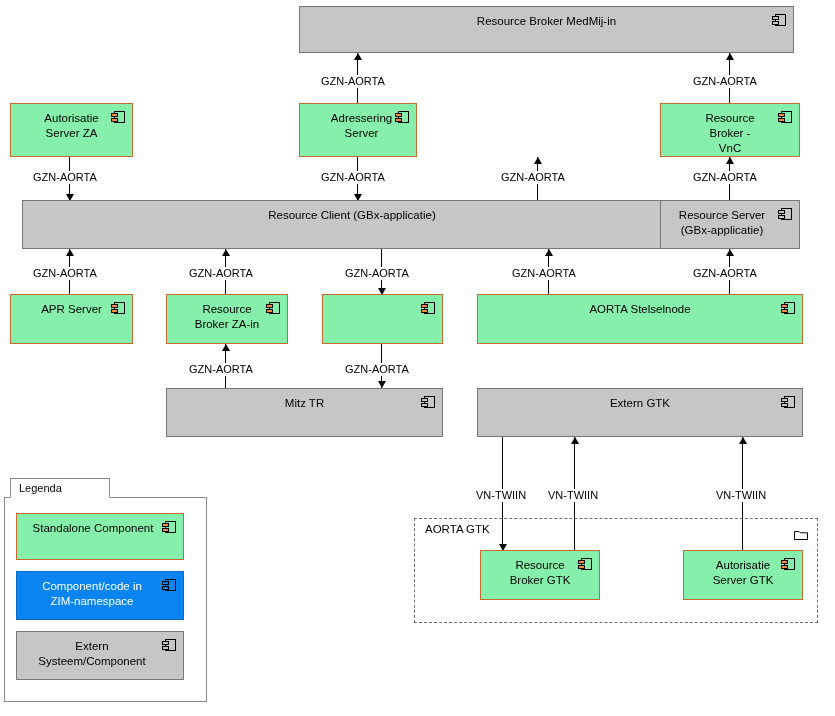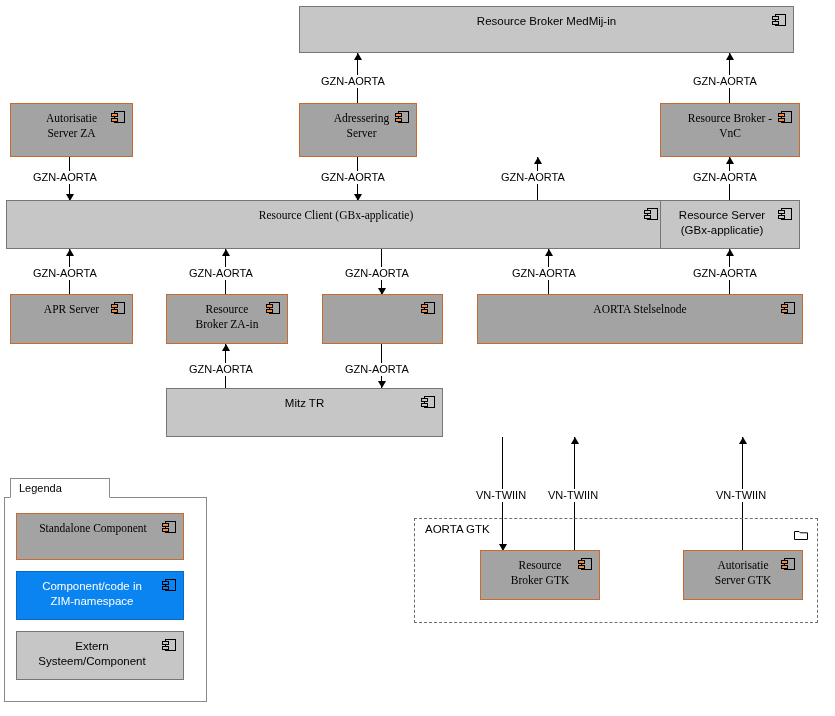--- a/index.html
+++ b/index.html
@@ -22,21 +22,21 @@
     display:flex;
     align-items:flex-start;
     justify-content:center;
     text-align:center;
     font-size:11.5px;
     line-height:15px;
     color:#000000;
     padding-top:7px;
     z-index:3;
   }
-  .comp.orange{background:#a3a3a3;border-color:#C86A2E;font-family:Liberation Serif, serif;}
+  .comp.orange{background:#86efac;border-color:#C86A2E;}
   .comp.blue{background:#0A84F0;border-color:#0A6BC0;color:#ffffff;}
   .comp.grey{background:#C6C6C6;border-color:#767676;}
   .comp .label{padding:0 26px 0 26px;}
   .comp.blue .label{color:#ffffff;}
 
   
   .cicon{
     position:absolute;
     top:6px;
     right:6px;
@@ -240,21 +240,21 @@
 VnC</span>
     <span class="cicon">
       <svg width="15" height="14" viewBox="0 0 15 14">
         <rect x="3.5" y="1.5" width="10" height="11" fill="none" stroke="#000" stroke-width="1"></rect>
         <rect x="0.5" y="3.5" width="6" height="3" fill="#F58A41" stroke="#000" stroke-width="1"></rect>
         <rect x="0.5" y="8.5" width="6" height="3" fill="#F58A41" stroke="#000" stroke-width="1"></rect>
       </svg>
     </span>
   </div>
 
-  <div class="comp grey" style="left:6px;top:200px;width:660px;height:49px;font-family:Liberation Serif, serif;">
+  <div class="comp grey" style="left:22px;top:200px;width:660px;height:49px;">
     <span class="label">Resource Client (GBx-applicatie)</span>
     <span class="cicon">
       <svg width="15" height="14" viewBox="0 0 15 14">
         <rect x="3.5" y="1.5" width="10" height="11" fill="none" stroke="#000" stroke-width="1"></rect>
         <rect x="0.5" y="3.5" width="6" height="3" fill="#C6C6C6" stroke="#000" stroke-width="1"></rect>
         <rect x="0.5" y="8.5" width="6" height="3" fill="#C6C6C6" stroke="#000" stroke-width="1"></rect>
       </svg>
     </span>
   </div>
 
@@ -318,20 +318,30 @@
     <span class="label">Mitz TR</span>
     <span class="cicon">
       <svg width="15" height="14" viewBox="0 0 15 14">
         <rect x="3.5" y="1.5" width="10" height="11" fill="none" stroke="#000" stroke-width="1"></rect>
         <rect x="0.5" y="3.5" width="6" height="3" fill="#C6C6C6" stroke="#000" stroke-width="1"></rect>
         <rect x="0.5" y="8.5" width="6" height="3" fill="#C6C6C6" stroke="#000" stroke-width="1"></rect>
       </svg>
     </span>
   </div>
 
+  <div class="comp grey" style="left:477px;top:388px;width:326px;height:49px;">
+    <span class="label">Extern GTK</span>
+    <span class="cicon">
+      <svg width="15" height="14" viewBox="0 0 15 14">
+        <rect x="3.5" y="1.5" width="10" height="11" fill="none" stroke="#000" stroke-width="1"></rect>
+        <rect x="0.5" y="3.5" width="6" height="3" fill="#C6C6C6" stroke="#000" stroke-width="1"></rect>
+        <rect x="0.5" y="8.5" width="6" height="3" fill="#C6C6C6" stroke="#000" stroke-width="1"></rect>
+      </svg>
+    </span>
+  </div>
 
   <div class="comp orange" style="left:480px;top:550px;width:120px;height:50px;">
     <span class="label" style="white-space:pre-line;">Resource
 Broker GTK</span>
     <span class="cicon">
       <svg width="15" height="14" viewBox="0 0 15 14">
         <rect x="3.5" y="1.5" width="10" height="11" fill="none" stroke="#000" stroke-width="1"></rect>
         <rect x="0.5" y="3.5" width="6" height="3" fill="#F58A41" stroke="#000" stroke-width="1"></rect>
         <rect x="0.5" y="8.5" width="6" height="3" fill="#F58A41" stroke="#000" stroke-width="1"></rect>
       </svg>

